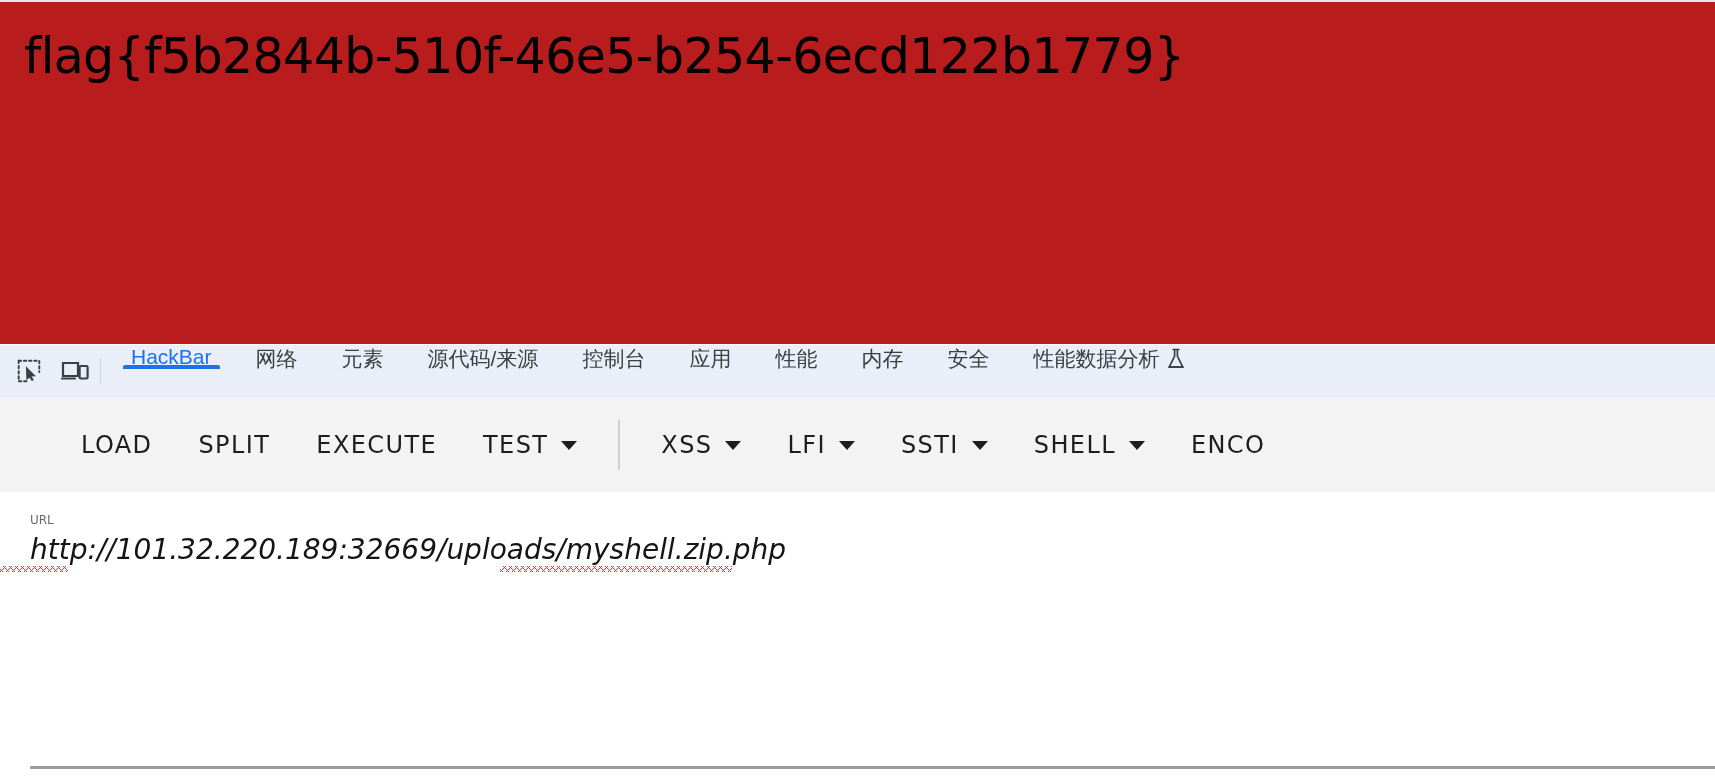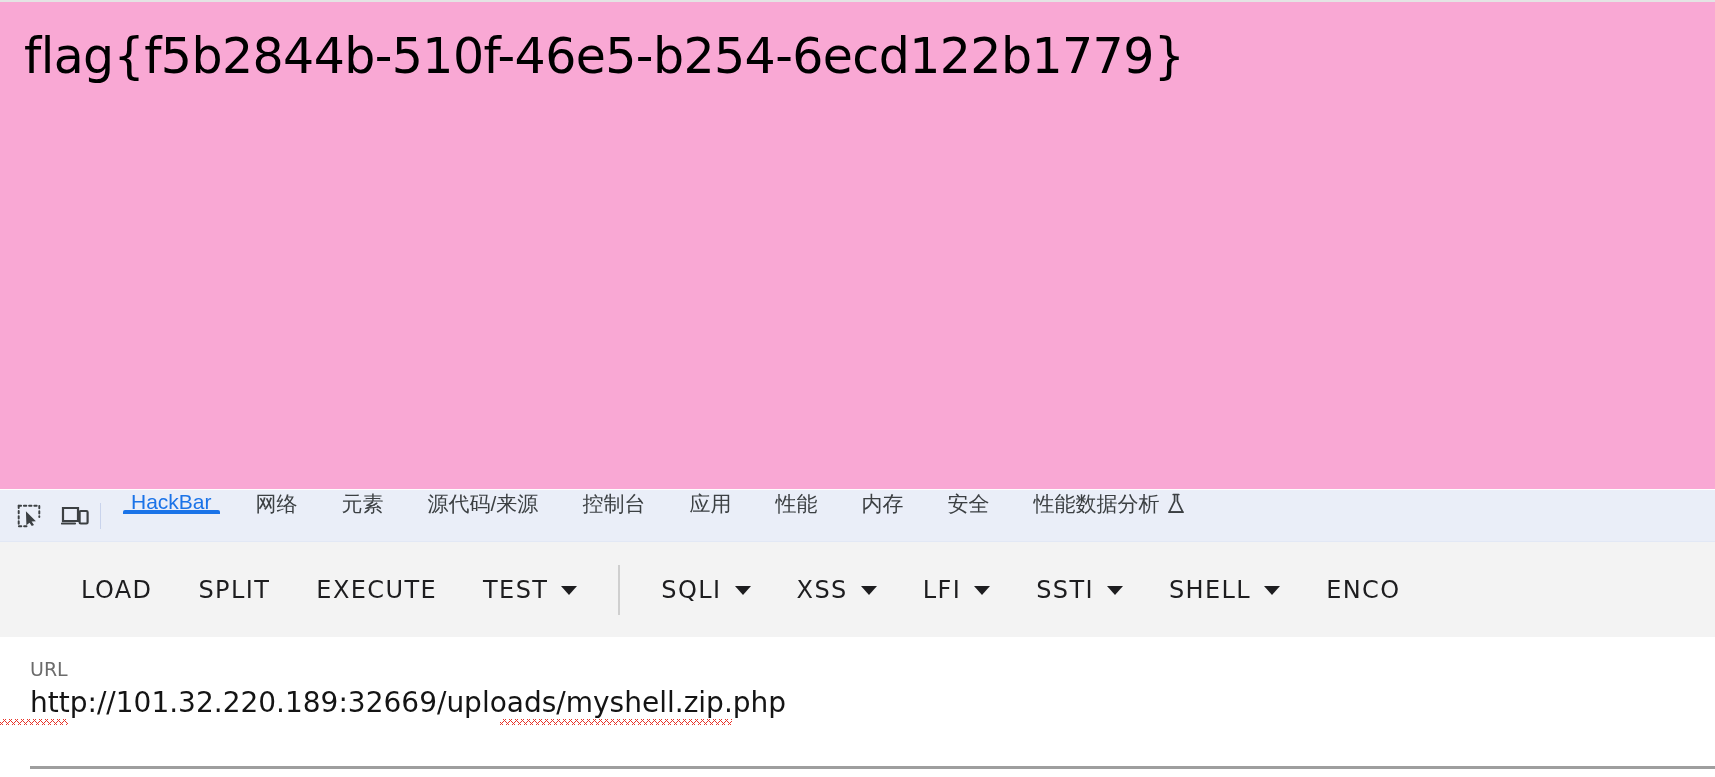--- a/index.html
+++ b/index.html
@@ -19,22 +19,22 @@
     height: 777px;
     display: flex;
     flex-direction: column;
     background: #ffffff;
   }
 
   
   .page-area {
     position: relative;
     flex: 0 0 auto;
-    height: 489px;
-    background: #f9a8d4;
+    height: 344px;
+    background: #b91c1c;
     border-top: 2px solid #e4e4e4;
     overflow: hidden;
   }
 
   .flag-text {
     position: absolute;
     left: 24px;
     top: 27px;
     font-family: "DejaVu Sans", "Liberation Sans", sans-serif;
     font-size: 49px;
@@ -186,31 +186,32 @@
   .url-section {
     flex: 1 1 auto;
     background: #ffffff;
     padding: 22px 0 0 0;
     position: relative;
     overflow: hidden;
   }
 
   .url-label {
     font-family: "DejaVu Sans", "Liberation Sans", sans-serif;
-    font-size: 19px;
+    font-size: 12px;
     color: #6b6b6b;
     padding-left: 30px;
     line-height: 1.1;
   }
 
   .url-input-wrap {
     position: relative;
     margin-top: 4px;
     padding-left: 30px;
     padding-right: 20px;
+    font-style: italic;
   }
 
   .url-value {
     font-family: "DejaVu Sans", "Liberation Sans", sans-serif;
     font-size: 28px;
     color: #141414;
     line-height: 1.35;
     white-space: nowrap;
     position: relative;
     display: inline-block;
@@ -328,24 +329,20 @@
       <button class="hb-btn">
         <span>TEST</span>
         <span class="caret"></span>
       </button>
     </div>
 
     <div class="hb-divider"></div>
 
     <div class="hb-group">
       <button class="hb-btn">
-        <span>SQLI</span>
-        <span class="caret"></span>
-      </button>
-      <button class="hb-btn">
         <span>XSS</span>
         <span class="caret"></span>
       </button>
       <button class="hb-btn">
         <span>LFI</span>
         <span class="caret"></span>
       </button>
       <button class="hb-btn">
         <span>SSTI</span>
         <span class="caret"></span>

